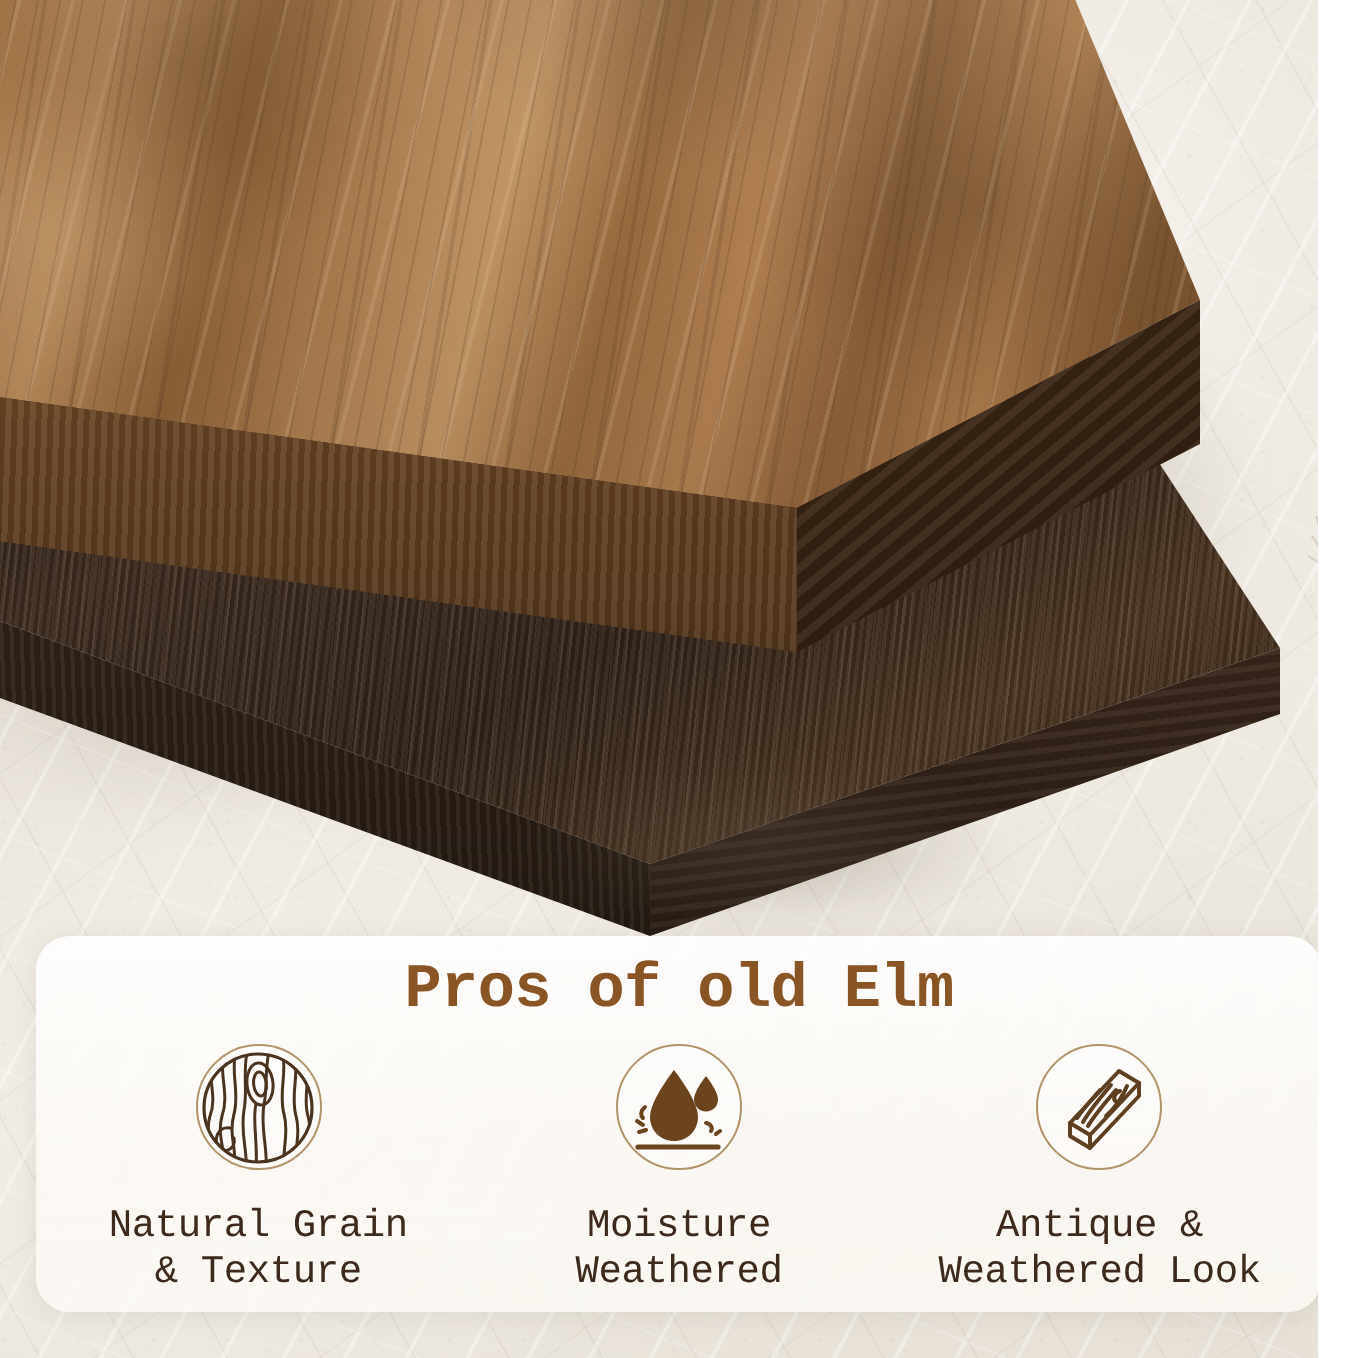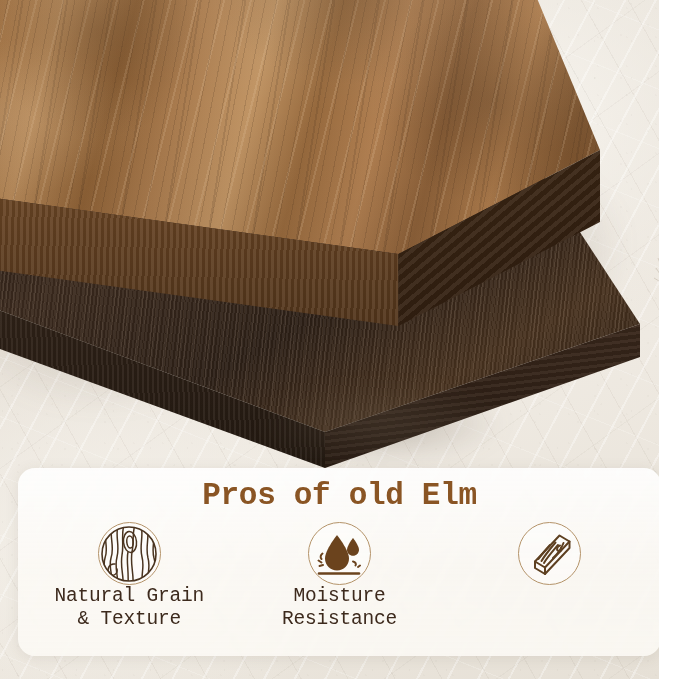--- a/index.html
+++ b/index.html
@@ -187,21 +187,21 @@
     align-items:center;
   }
   .feature-icon {
     width:63px; height:63px;
     border:1.4px solid #b39268;
     border-radius:50%;
     display:flex; align-items:center; justify-content:center;
     background:rgba(255,255,255,.40);
   }
   .feature-label {
-    margin-top:0;
+    margin-top:17px;
     text-align:center;
     font-size:19.5px;
     line-height:23px;
     color:#3d2a1d;
     letter-spacing:-.2px;
     white-space:pre-line;
   }
 </style>
 </head>
 <body>
@@ -295,21 +295,21 @@
               <path d="M6.5 38 L10 37"></path>
 
               <path d="M40 33.5 C42.5 34, 43.5 36, 42.5 37.5"></path>
               <path d="M45 39 L47 37.5"></path>
 
               <path d="M6 45.5 L46 45.5" stroke-width="2.6"></path>
             </g>
           </svg>
         </div>
         <div class="feature-label">Moisture
-Resistance</div>
+Weathered</div>
       </div>
 
       <div class="feature">
         <div class="feature-icon">
           <svg width="52" height="52" viewBox="0 0 52 52">
             <g fill="none" stroke="#5e4021" stroke-width="2" stroke-linejoin="round" stroke-linecap="round">
 
               <path d="M11 33.5 L35.5 7.5 L45.5 13.5 L21 39.5 Z"></path>
 
               <path d="M11 33.5 L11 40 L21 46 L21 39.5"></path>
@@ -317,18 +317,20 @@
 
               <path d="M17.5 33 C21 27, 26 21, 31.5 14.5"></path>
               <path d="M20 35 C23.5 29, 28.5 23.5, 34 17"></path>
               <path d="M14.5 31 C18 26, 22 21.5, 26 17"></path>
 
               <path d="M36 17.5 C33 18.5, 32 22, 34.5 23 C36.6 23.8, 38.5 21.5, 37 19.8"></path>
               <path d="M39.5 15 C37.5 20, 34 25.5, 29 30"></path>
             </g>
           </svg>
         </div>
+        <div class="feature-label">Antique &amp;
+Weathered Look</div>
       </div>
 
     </div>
   </div>
 
 </div>
 
 </body></html>

